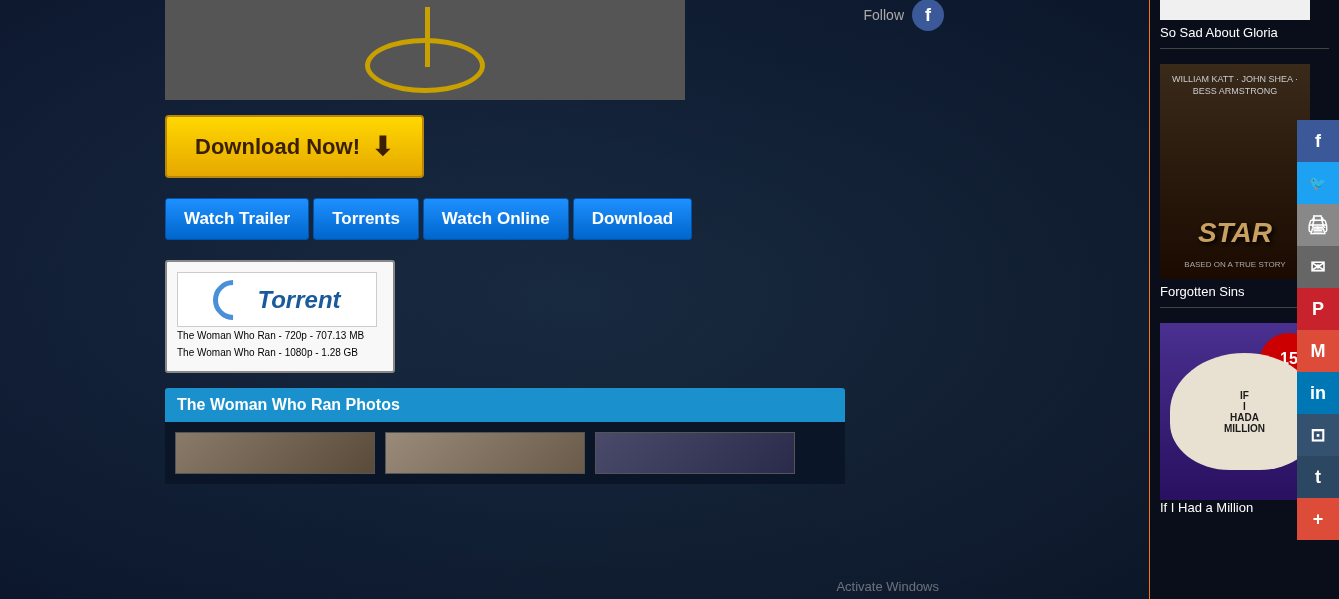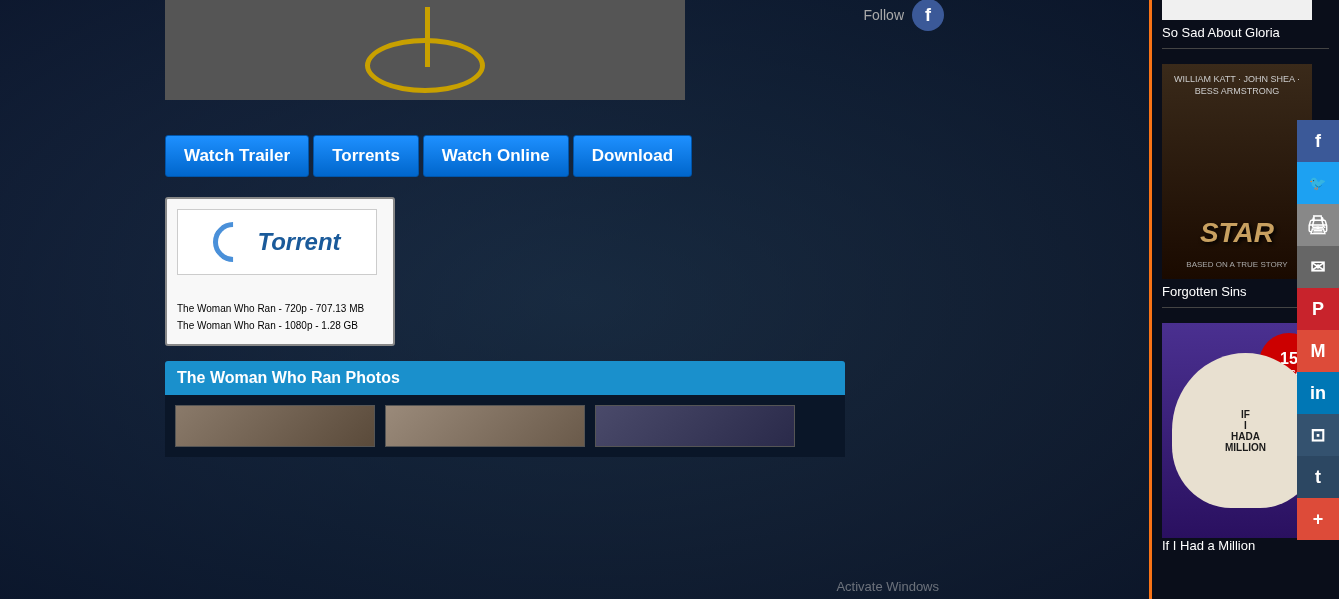--- a/index.html
+++ b/index.html
@@ -150,26 +150,26 @@
     .torrent-box {
       border: 2px solid #888;
       background: #f8f8f8;
       width: 230px;
       padding: 10px;
       border-radius: 3px;
     }
 
     .torrent-logo {
       width: 200px;
-      height: 66px;
+      height: 55px;
       background: #fff;
       display: flex;
       align-items: center;
       justify-content: center;
-      margin-bottom: 25px;
+      margin-bottom: 0;
       border: 1px solid #ccc;
       position: relative;
       overflow: hidden;
     }
 
     .torrent-logo-text {
       font-size: 24px;
       font-weight: bold;
       color: #1a5a9a;
       font-style: italic;
@@ -229,21 +229,21 @@
       justify-content: center;
     }
     .photo-thumb-1 { background: linear-gradient(135deg, #8a7a6a, #5a4a3a); }
     .photo-thumb-2 { background: linear-gradient(135deg, #9a8a7a, #6a5a4a); }
     .photo-thumb-3 { background: linear-gradient(135deg, #4a4a6a, #2a2a4a); }
 
     
     .sidebar {
       width: 190px;
       background: #0a0e1a;
-      border-left: 3px solid #f97316;
+      border-left: 1px solid #f97316;
       padding: 0 10px 10px 10px;
       overflow-y: auto;
       flex-shrink: 0;
     }
 
     .sidebar-movie {
       margin-bottom: 15px;
     }
 
     .sidebar-movie-poster {
@@ -271,21 +271,21 @@
       font-size: 28px;
       font-weight: bold;
       font-style: italic;
       color: #c8a060;
       text-shadow: 2px 2px 4px #000;
       white-space: nowrap;
     }
 
     .poster-million {
       width: 100%;
-      height: 215px;
+      height: 177px;
       background: linear-gradient(180deg, #4a3090 0%, #2a1060 100%);
       position: relative;
       overflow: hidden;
       display: flex;
       align-items: center;
       justify-content: center;
     }
 
     .million-badge {
       background: #cc0000;
@@ -400,20 +400,24 @@
     <div class="movie-thumb">
       <div class="movie-thumb-inner">
         <div class="road-img">
           <div class="road-line-v"></div>
           <div class="road-circle"></div>
         </div>
       </div>
     </div>
 
     <div class="cta-buttons">
+      <a class="btn-download-now">
+        <span>Download Now!</span>
+        <span class="btn-icon">⬇</span>
+      </a>
     </div>
 
     <div class="tab-buttons">
       <a class="tab-btn">Watch Trailer</a>
       <a class="tab-btn">Torrents</a>
       <a class="tab-btn">Watch Online</a>
       <a class="tab-btn">Download</a>
     </div>
 
     <div class="torrent-box">

